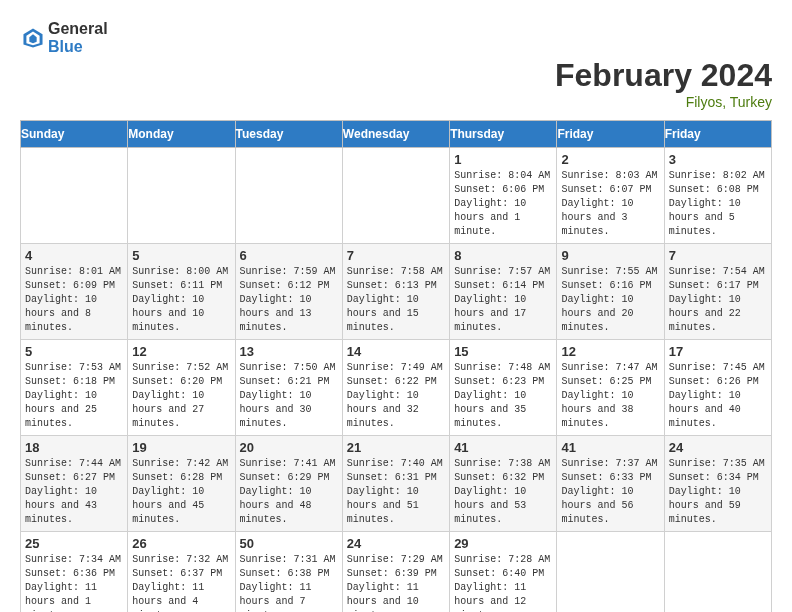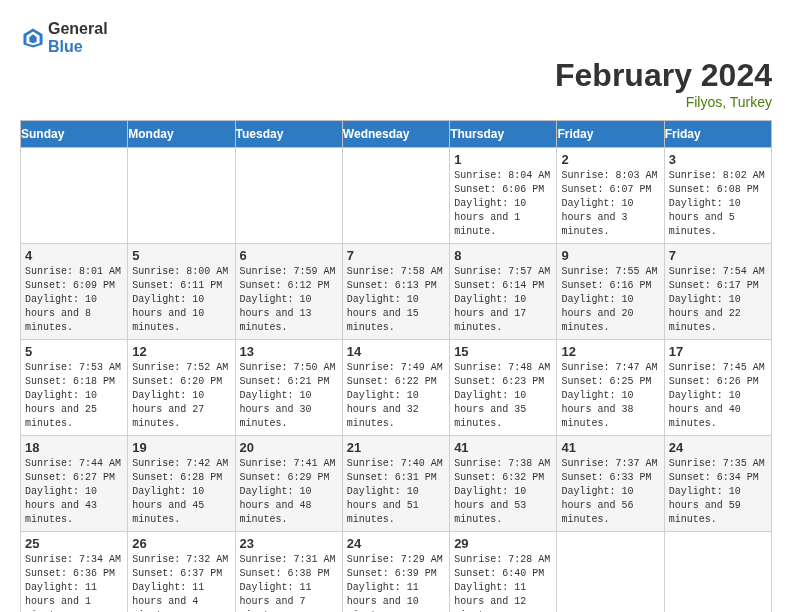--- a/index.html
+++ b/index.html
@@ -231,21 +231,21 @@
       <tr>
         <td>
           <div class="day-num">25</div>
           <div class="day-info">Sunrise: 7:34 AM<br>Sunset: 6:36 PM<br>Daylight: 11 hours and 1 minute.</div>
         </td>
         <td>
           <div class="day-num">26</div>
           <div class="day-info">Sunrise: 7:32 AM<br>Sunset: 6:37 PM<br>Daylight: 11 hours and 4 minutes.</div>
         </td>
         <td>
-          <div class="day-num">23</div>
+          <div class="day-num">50</div>
           <div class="day-info">Sunrise: 7:31 AM<br>Sunset: 6:38 PM<br>Daylight: 11 hours and 7 minutes.</div>
         </td>
         <td>
           <div class="day-num">24</div>
           <div class="day-info">Sunrise: 7:29 AM<br>Sunset: 6:39 PM<br>Daylight: 11 hours and 10 minutes.</div>
         </td>
         <td>
           <div class="day-num">29</div>
           <div class="day-info">Sunrise: 7:28 AM<br>Sunset: 6:40 PM<br>Daylight: 11 hours and 12 minutes.</div>
         </td>

